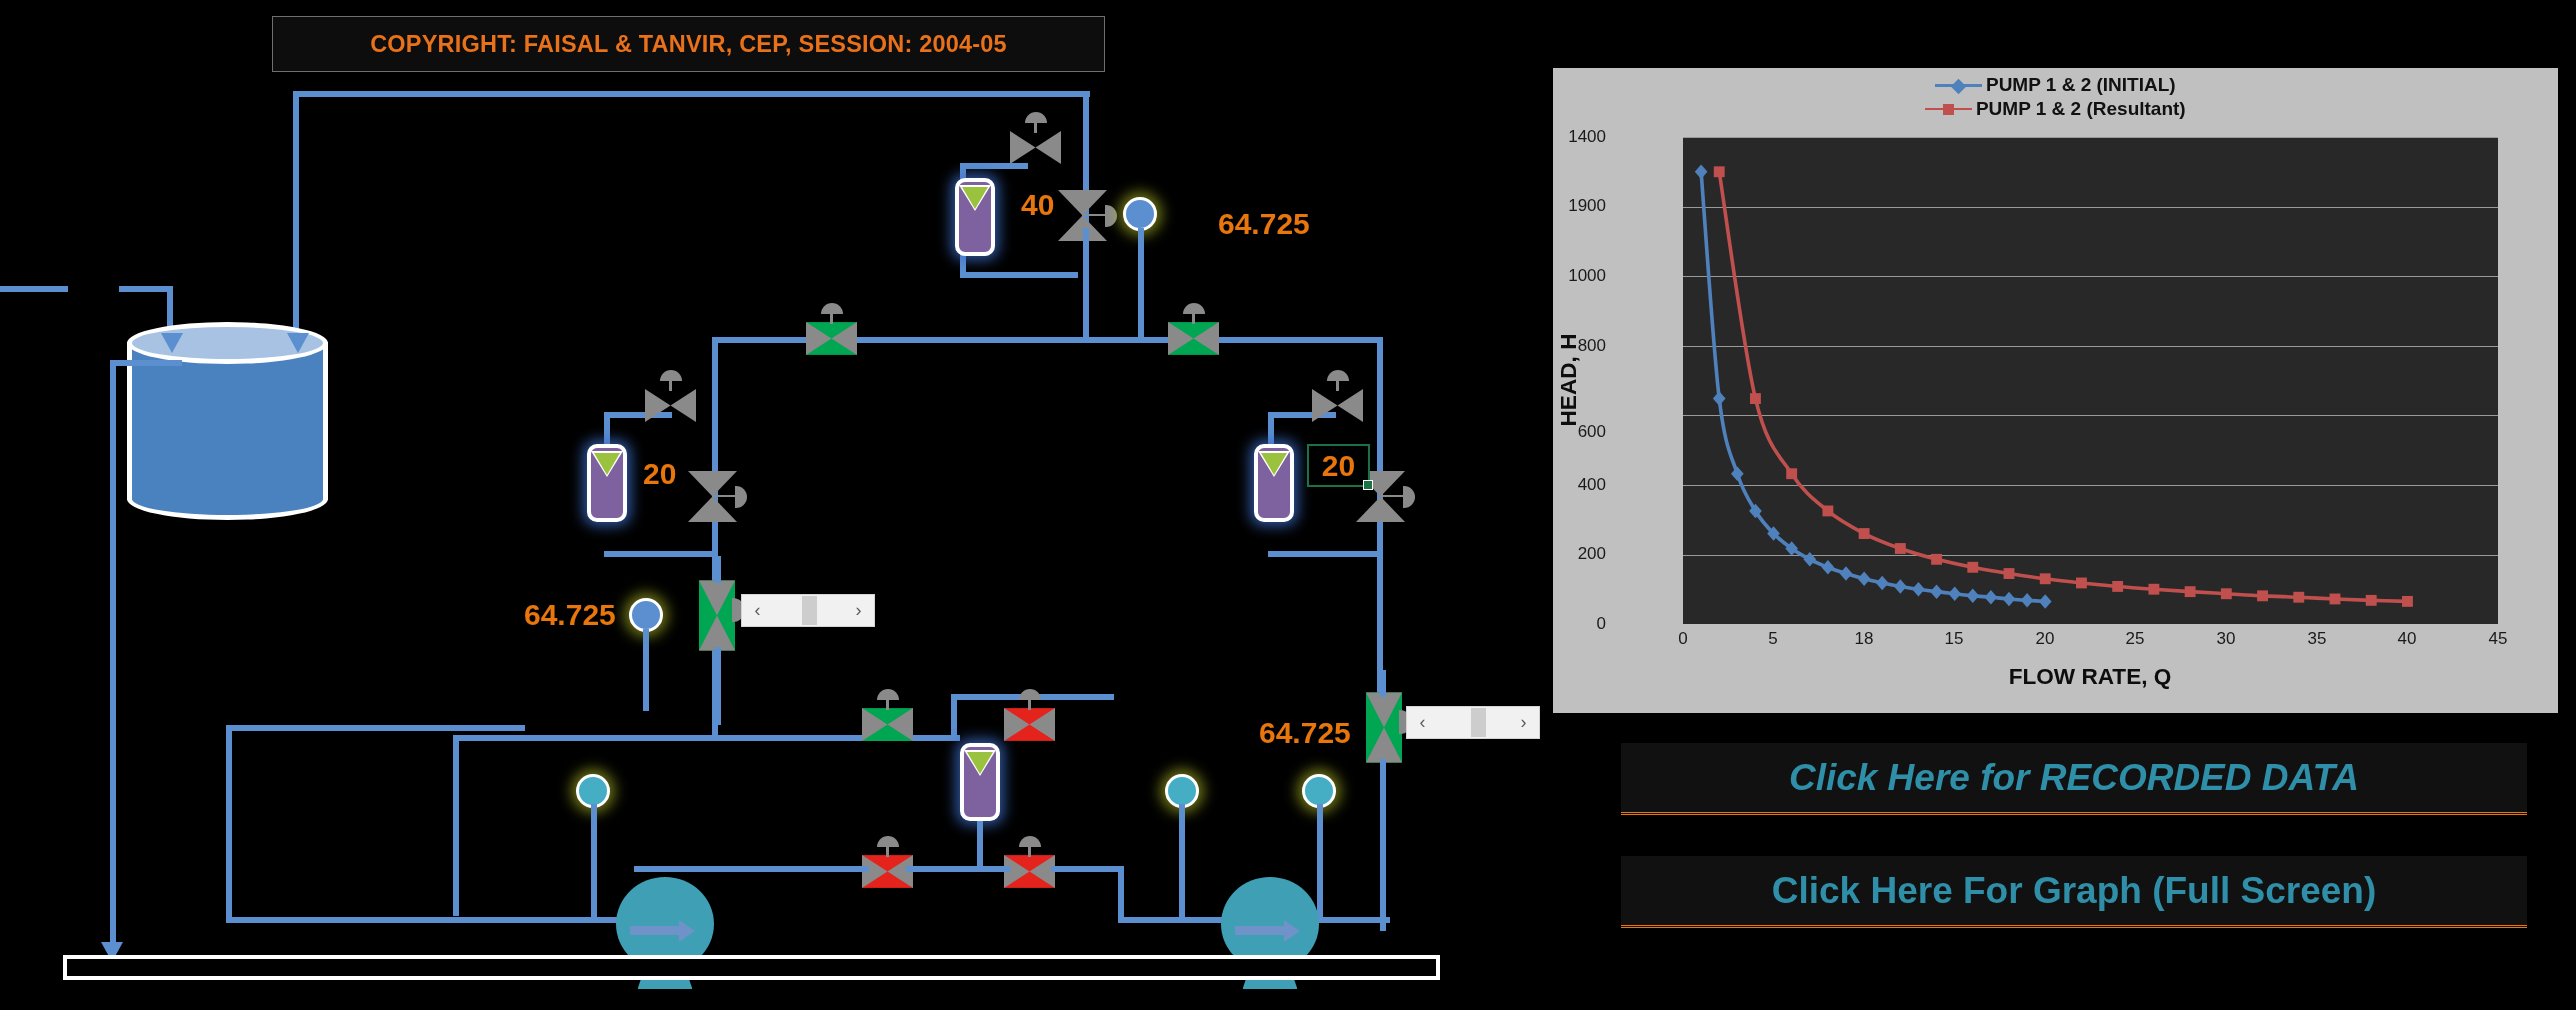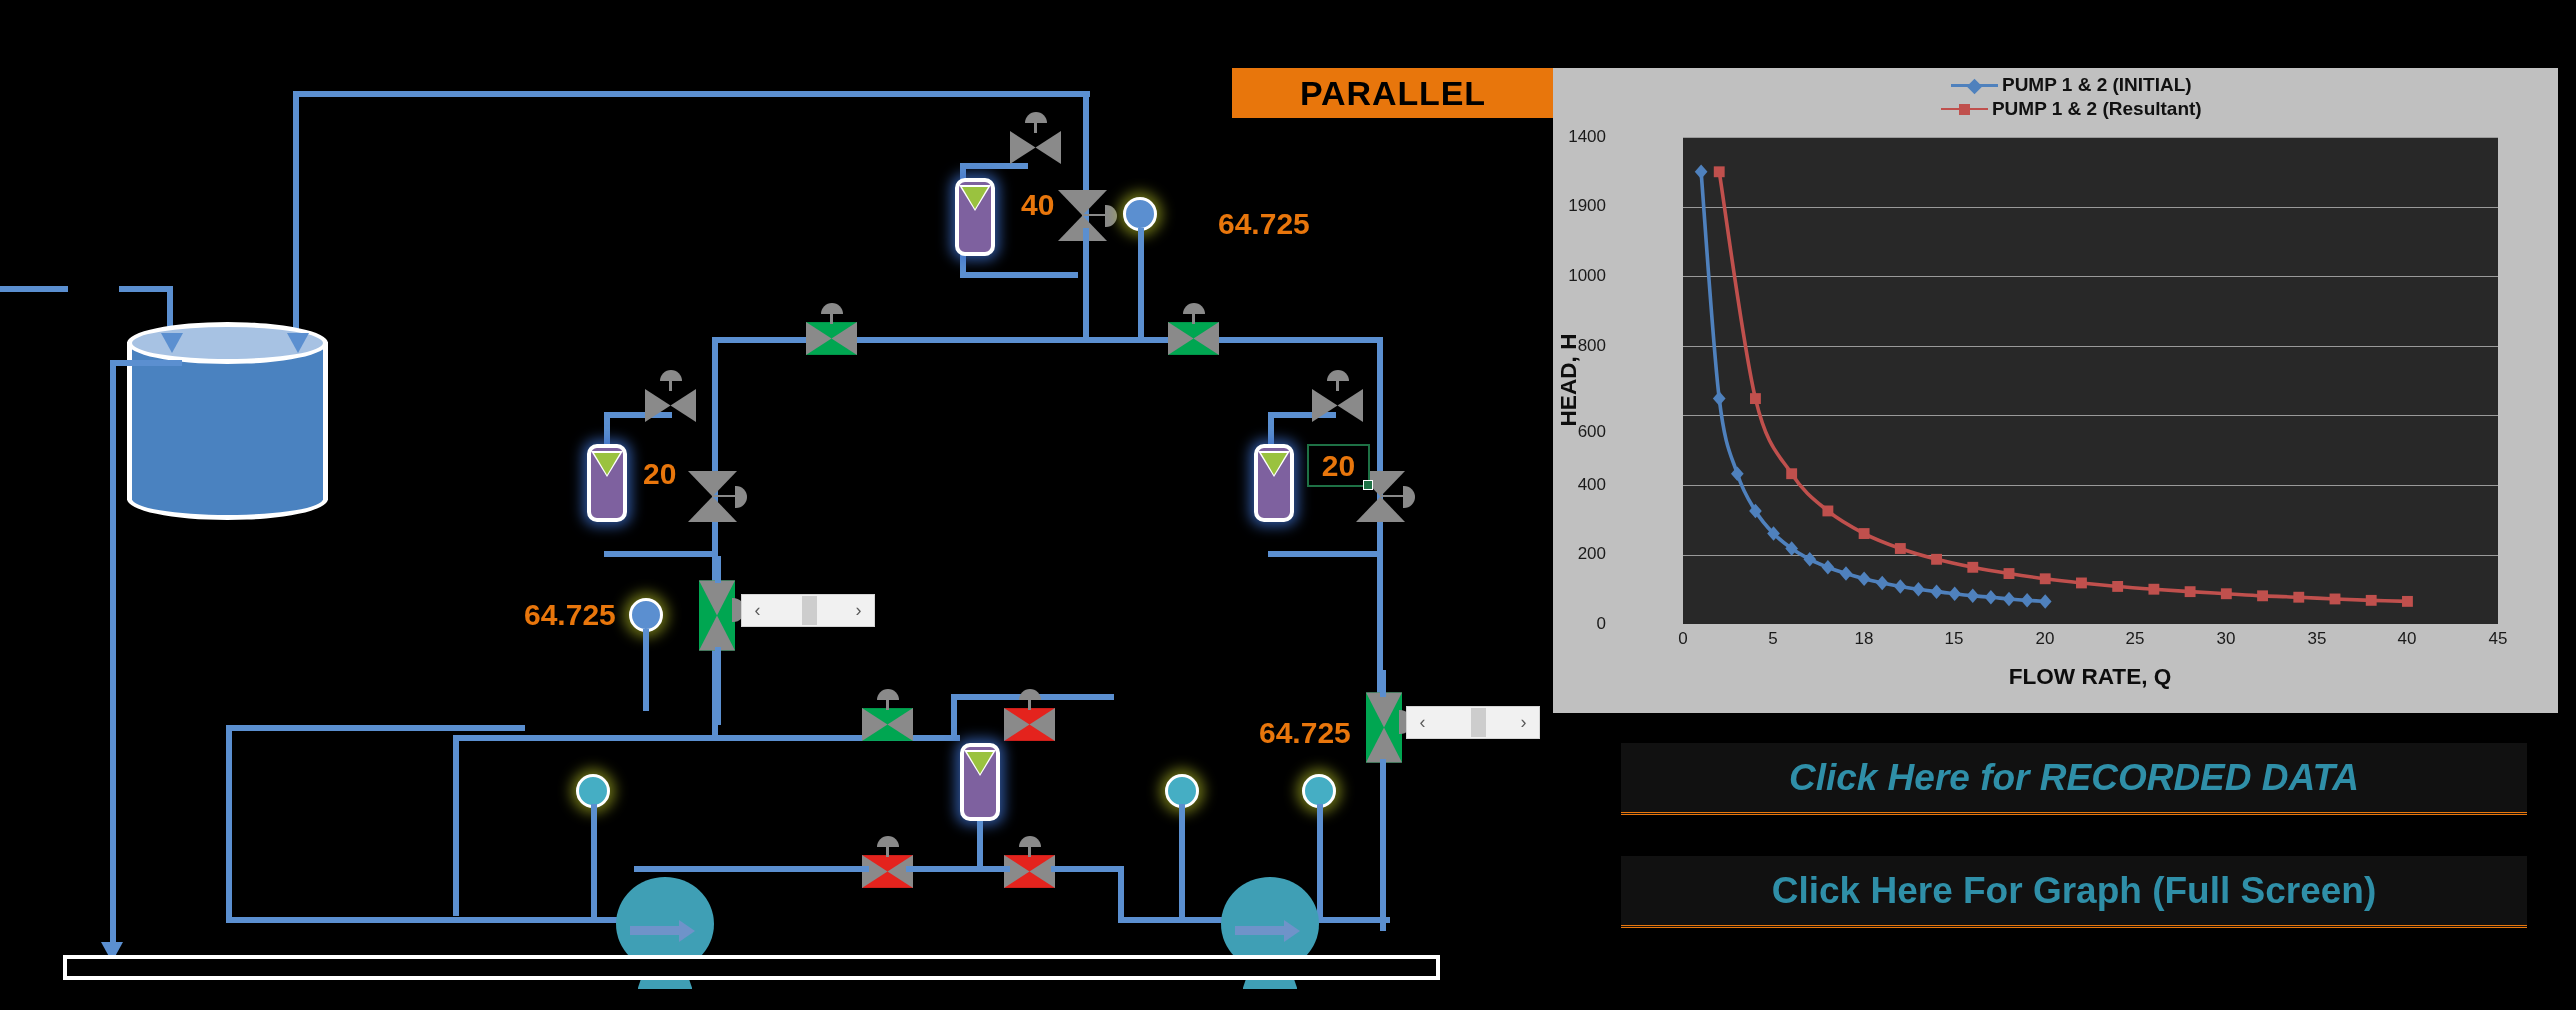--- a/index.html
+++ b/index.html
@@ -35,21 +35,21 @@
     position:absolute; left:1553px; top:68px; width:25px; height:50px;
     background:#bfbfbf;
   }
 
   
   #chart-panel {
     position:absolute; left:1553px; top:68px; width:1005px; height:645px;
     background:#c0c0c0;
   }
   #chart-legend {
-    position:absolute; left:16px; top:5.4px; width:100%; height:54px;
+    position:absolute; left:0; top:5.4px; width:100%; height:54px;
     display:flex; flex-direction:column; align-items:center; gap:0;
   }
   .legend-row { display:flex; align-items:center; height:23.5px; }
   .legend-mark { width:47px; height:16.3px; position:relative; margin-right:3.6px; }
   .legend-mark .ln { position:absolute; left:0; top:7.2px; width:47px; height:2.7px; }
   .legend-mark .mk { position:absolute; left:18px; top:3.6px; width:11px; height:11px; }
   .legend-label { font-size:19px; font-weight:bold; color:#111; white-space:nowrap; }
 
   #plot-wrap { position:absolute; left:0; top:56px; width:1005px; height:589px; }
   #plot-area {
@@ -202,24 +202,24 @@
   .scrollctl .track { flex:1; height:100%; position:relative; }
   .scrollctl .thumb {
     position:absolute; top:0.9px; width:14.5px; height:29px; background:#cdcdcd;
   }
 </style>
 </head>
 <body>
 
 <div class="stage">
 
-
-  <div id="parallel-tag">
-    <span class="txt">PARALLEL</span>
+  <div id="copyright-bar">
+    <span class="txt">COPYRIGHT: FAISAL &amp; TANVIR, CEP, SESSION: 2004-05</span>
   </div>
+
   <div id="parallel-tag-edge"></div>
 
   <div id="chart-panel">
 
     <div id="chart-legend">
       <div class="legend-row">
         <span class="legend-mark">
           <span class="ln" style="background:#4f81bd"></span>
           <span class="mk" style="background:#4f81bd;transform:rotate(45deg)"></span>
         </span>

